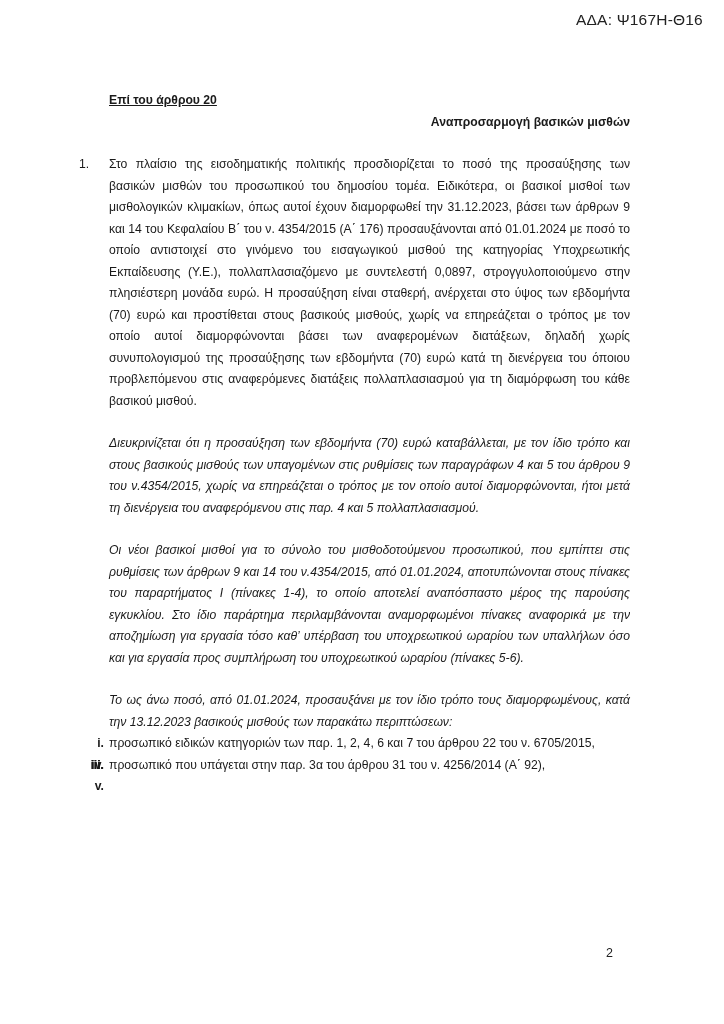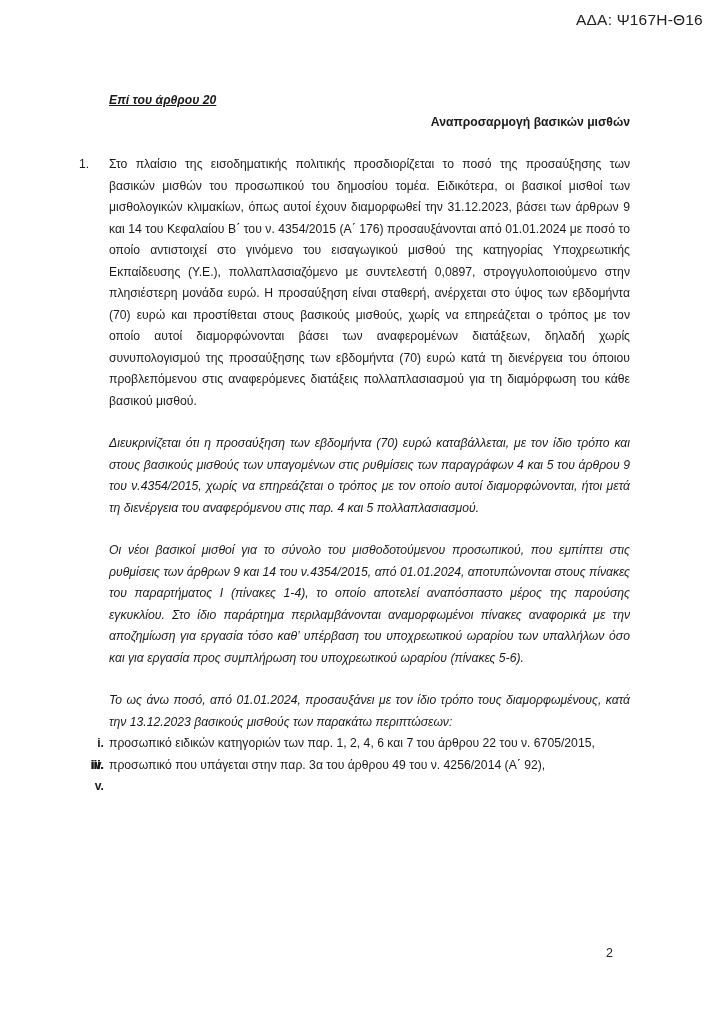--- a/index.html
+++ b/index.html
@@ -8,21 +8,21 @@
     font-family: "Liberation Sans", sans-serif; color: #1a1a1a;
   }
   .ada {
     position: absolute; top: 11px; left: 536px;
     font-size: 15.5px; color: #222; letter-spacing: 0.2px; margin-left: 40px;
   }
   .content {
     position: absolute; left: 109px; top: 90px; width: 521px;
     font-size: 12.2px; line-height: 21.5px;
   }
-  .heading1 { font-weight: bold; text-decoration: underline; margin: 0; font-style: italic; }
+  .heading1 { font-weight: bold; text-decoration: underline; margin: 0; }
   .heading2 { font-weight: bold; margin: 0 0 21px 0; text-align: right; }
   .para { text-align: justify; margin: 0; position: relative; }
   .para + .para { margin-top: 21px; font-style: italic; }
   .num {
     position: absolute; left: -30px; top: 0;
   }
   .list { margin: 0; padding: 0; list-style: none; }
   .list li { position: relative; text-align: justify; }
   .list .roman {
     position: absolute; right: calc(100% + 5px); top: 0; font-weight: bold;
@@ -54,21 +54,21 @@
       <span>προσωπικό ειδικών κατηγοριών των παρ. 1, 2, 4, 6 και 7 του άρθρου 22 του ν. 6705/2015,</span>
     </li>
     <li>
       <span class="roman">ii.</span>
     </li>
     <li>
       <span class="roman">iii.</span>
     </li>
     <li>
       <span class="roman">iv.</span>
-      <span>προσωπικό που υπάγεται στην παρ. 3α του άρθρου 49 του ν. 4256/2014 (Α΄ 92),</span>
+      <span>προσωπικό που υπάγεται στην παρ. 3α του άρθρου 31 του ν. 4256/2014 (Α΄ 92),</span>
     </li>
     <li>
       <span class="roman">v.</span>
     </li>
   </ul>
 </div>
 
 <div class="page-num">2</div>
 
 </body></html>

